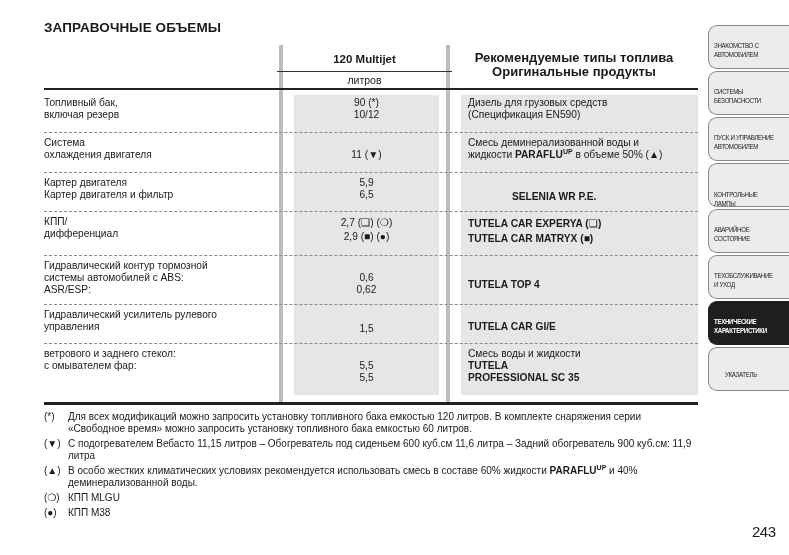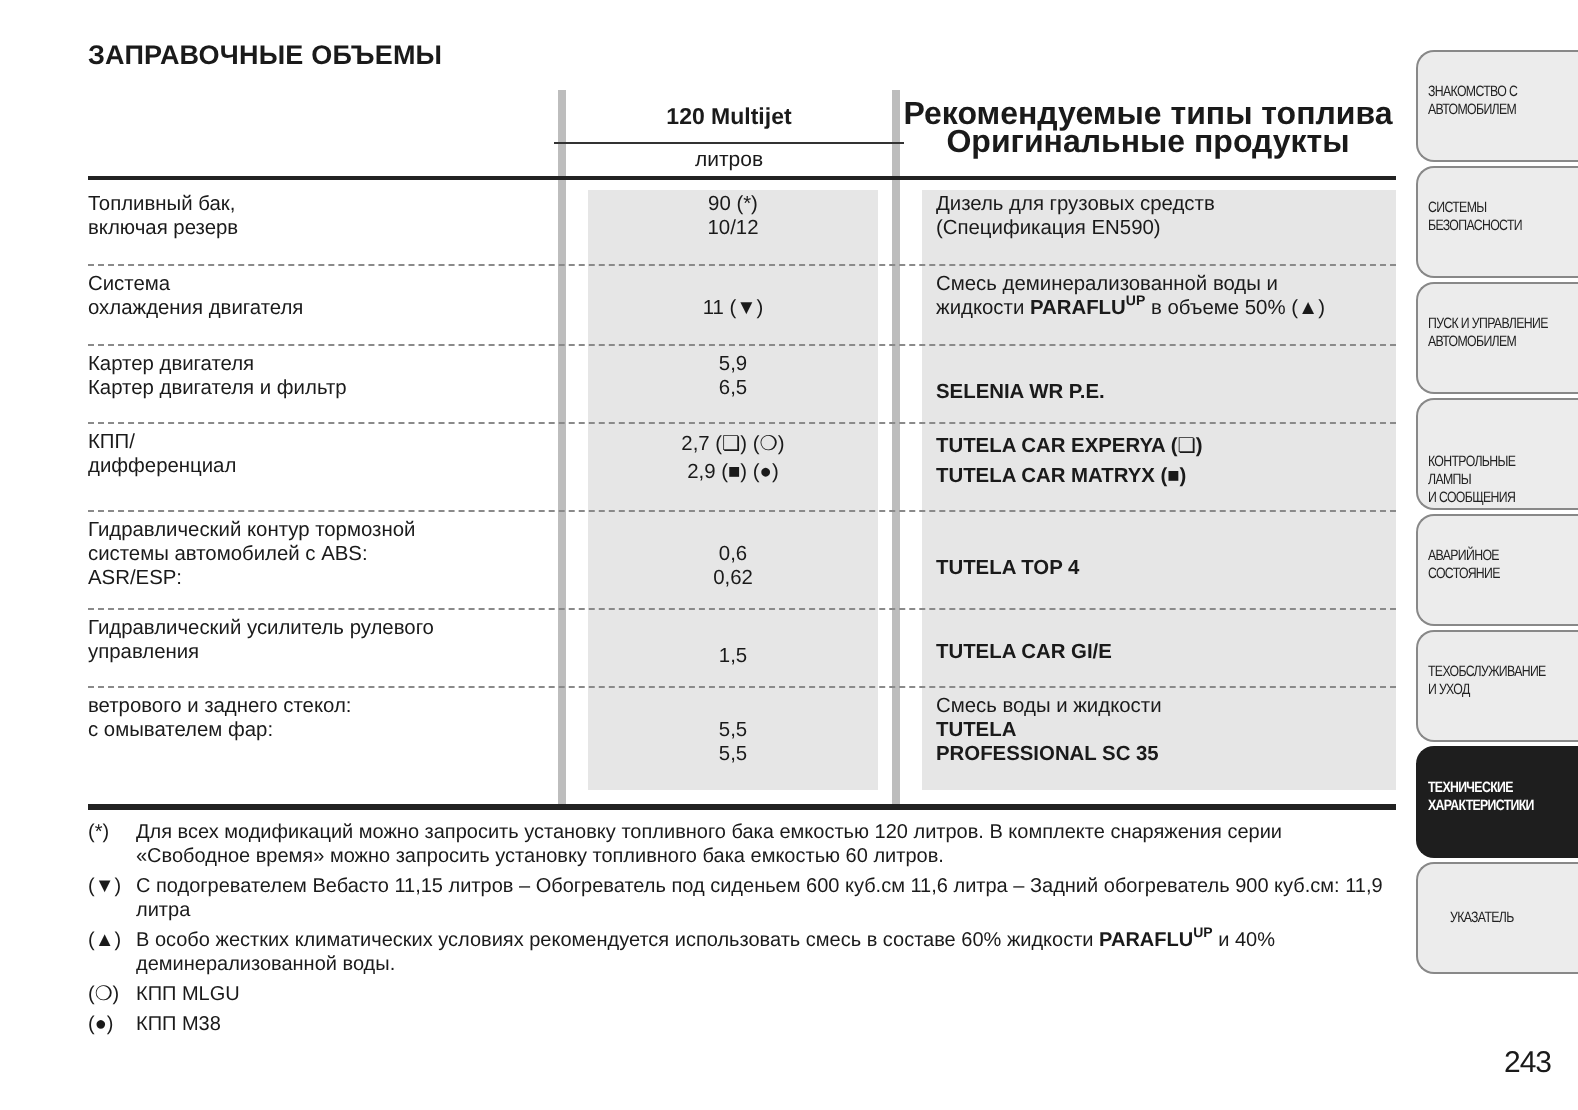--- a/index.html
+++ b/index.html
@@ -12,41 +12,41 @@
   }
   
   .tbl { position:absolute; left:44px; top:45px; width:654px; height:360px; }
   .vbar { position:absolute; top:0; width:4px; background:#bdbdbd; height:358px; }
   .vbar.a { left:235px; }
   .vbar.b { left:402px; }
   .hdr-col2 { position:absolute; left:239px; width:163px; top:0; text-align:center; }
   .hdr-col2 .model { font-weight:bold; font-size:11.5px; height:22px; line-height:20px; margin-top:4px;}
   .hdr-col2 .sep { height:1px; background:#333; margin:0 0 0 -6px; width:175px;}
   .hdr-col2 .unit { font-size:10.5px; line-height:16px; }
-  .hdr-col3 { position:absolute; left:406px; width:248px; top:6px; text-align:center; font-weight:bold; font-size:16px; line-height:14px; }
+  .hdr-col3 { position:absolute; left:406px; width:248px; top:6px; text-align:center; font-weight:bold; font-size:13px; line-height:14px; }
   .thick { position:absolute; left:0; width:654px; height:2px; background:#222; }
   .thick.top { top:43px; }
   .thick.bottom { top:357px; height:3px; }
   .shade2 { position:absolute; left:250px; width:145px; top:50px; height:300px; background:#e6e6e6; }
   .shade3 { position:absolute; left:417px; width:237px; top:50px; height:300px; background:#e6e6e6; }
   .dash { position:absolute; left:0; width:654px; border-top:1px dashed #8a8a8a; height:0; }
   .row { position:absolute; left:0; width:654px; }
   .cell1 { position:absolute; left:0; width:230px; font-size:10.2px; line-height:12px; }
   .cell2 { position:absolute; left:250px; width:145px; text-align:center; font-size:10.2px; line-height:12px; }
   .cell3 { position:absolute; left:424px; width:230px; font-size:10.2px; line-height:12px; }
   .b { font-weight:bold; }
   sup { font-size:7px; font-weight:bold; vertical-align:super; line-height:0; }
   
   .notes { position:absolute; left:44px; top:411px; width:650px; font-size:10px; line-height:12px; }
   .note { position:relative; padding-left:24px; margin-bottom:3px; }
   .note .mk { position:absolute; left:0; top:0; }
   
   .tabs { position:absolute; left:708px; top:25px; width:81px; }
   .tab {
-    position:relative; height:56px; border:1px solid #888; border-right:none;
+    position:relative; height:44px; border:1px solid #888; border-right:none;
     border-radius:9px 0 0 9px; background:#ececec; margin-bottom:2px;
     font-family:"Liberation Sans", sans-serif; font-size:7.5px; line-height:9px; color:#222;
     letter-spacing:-0.4px; transform-origin:left; box-sizing:border-box;
     padding:15px 2px 0 5px; text-transform:uppercase;
   }
   .tab.active { background:#1e1e1e; color:#fff; font-weight:bold; border-color:#1e1e1e; }
   .tab .lbl { display:block; transform:scaleX(0.82); transform-origin:left; white-space:pre-line; width:96px;}
   .pagenum { position:absolute; left:752px; top:523px; font-size:15px; font-weight:normal; letter-spacing:-0.5px; }
 </style>
 </head>
@@ -104,21 +104,21 @@
 
   <div class="row" style="top:132px;">
     <div class="cell1">
       <div>Картер двигателя</div>
       <div>Картер двигателя и фильтр</div>
     </div>
     <div class="cell2">
       <div>5,9</div>
       <div>6,5</div>
     </div>
-    <div class="cell3 b" style="top:14px;">
+    <div class="cell3 b" style="top:14px;margin-left:44px;">
       <div>SELENIA WR P.E.</div>
     </div>
   </div>
   <div class="dash" style="top:166px;"></div>
 
   <div class="row" style="top:171px;">
     <div class="cell1">
       <div>КПП/</div>
       <div>дифференциал</div>
     </div>

